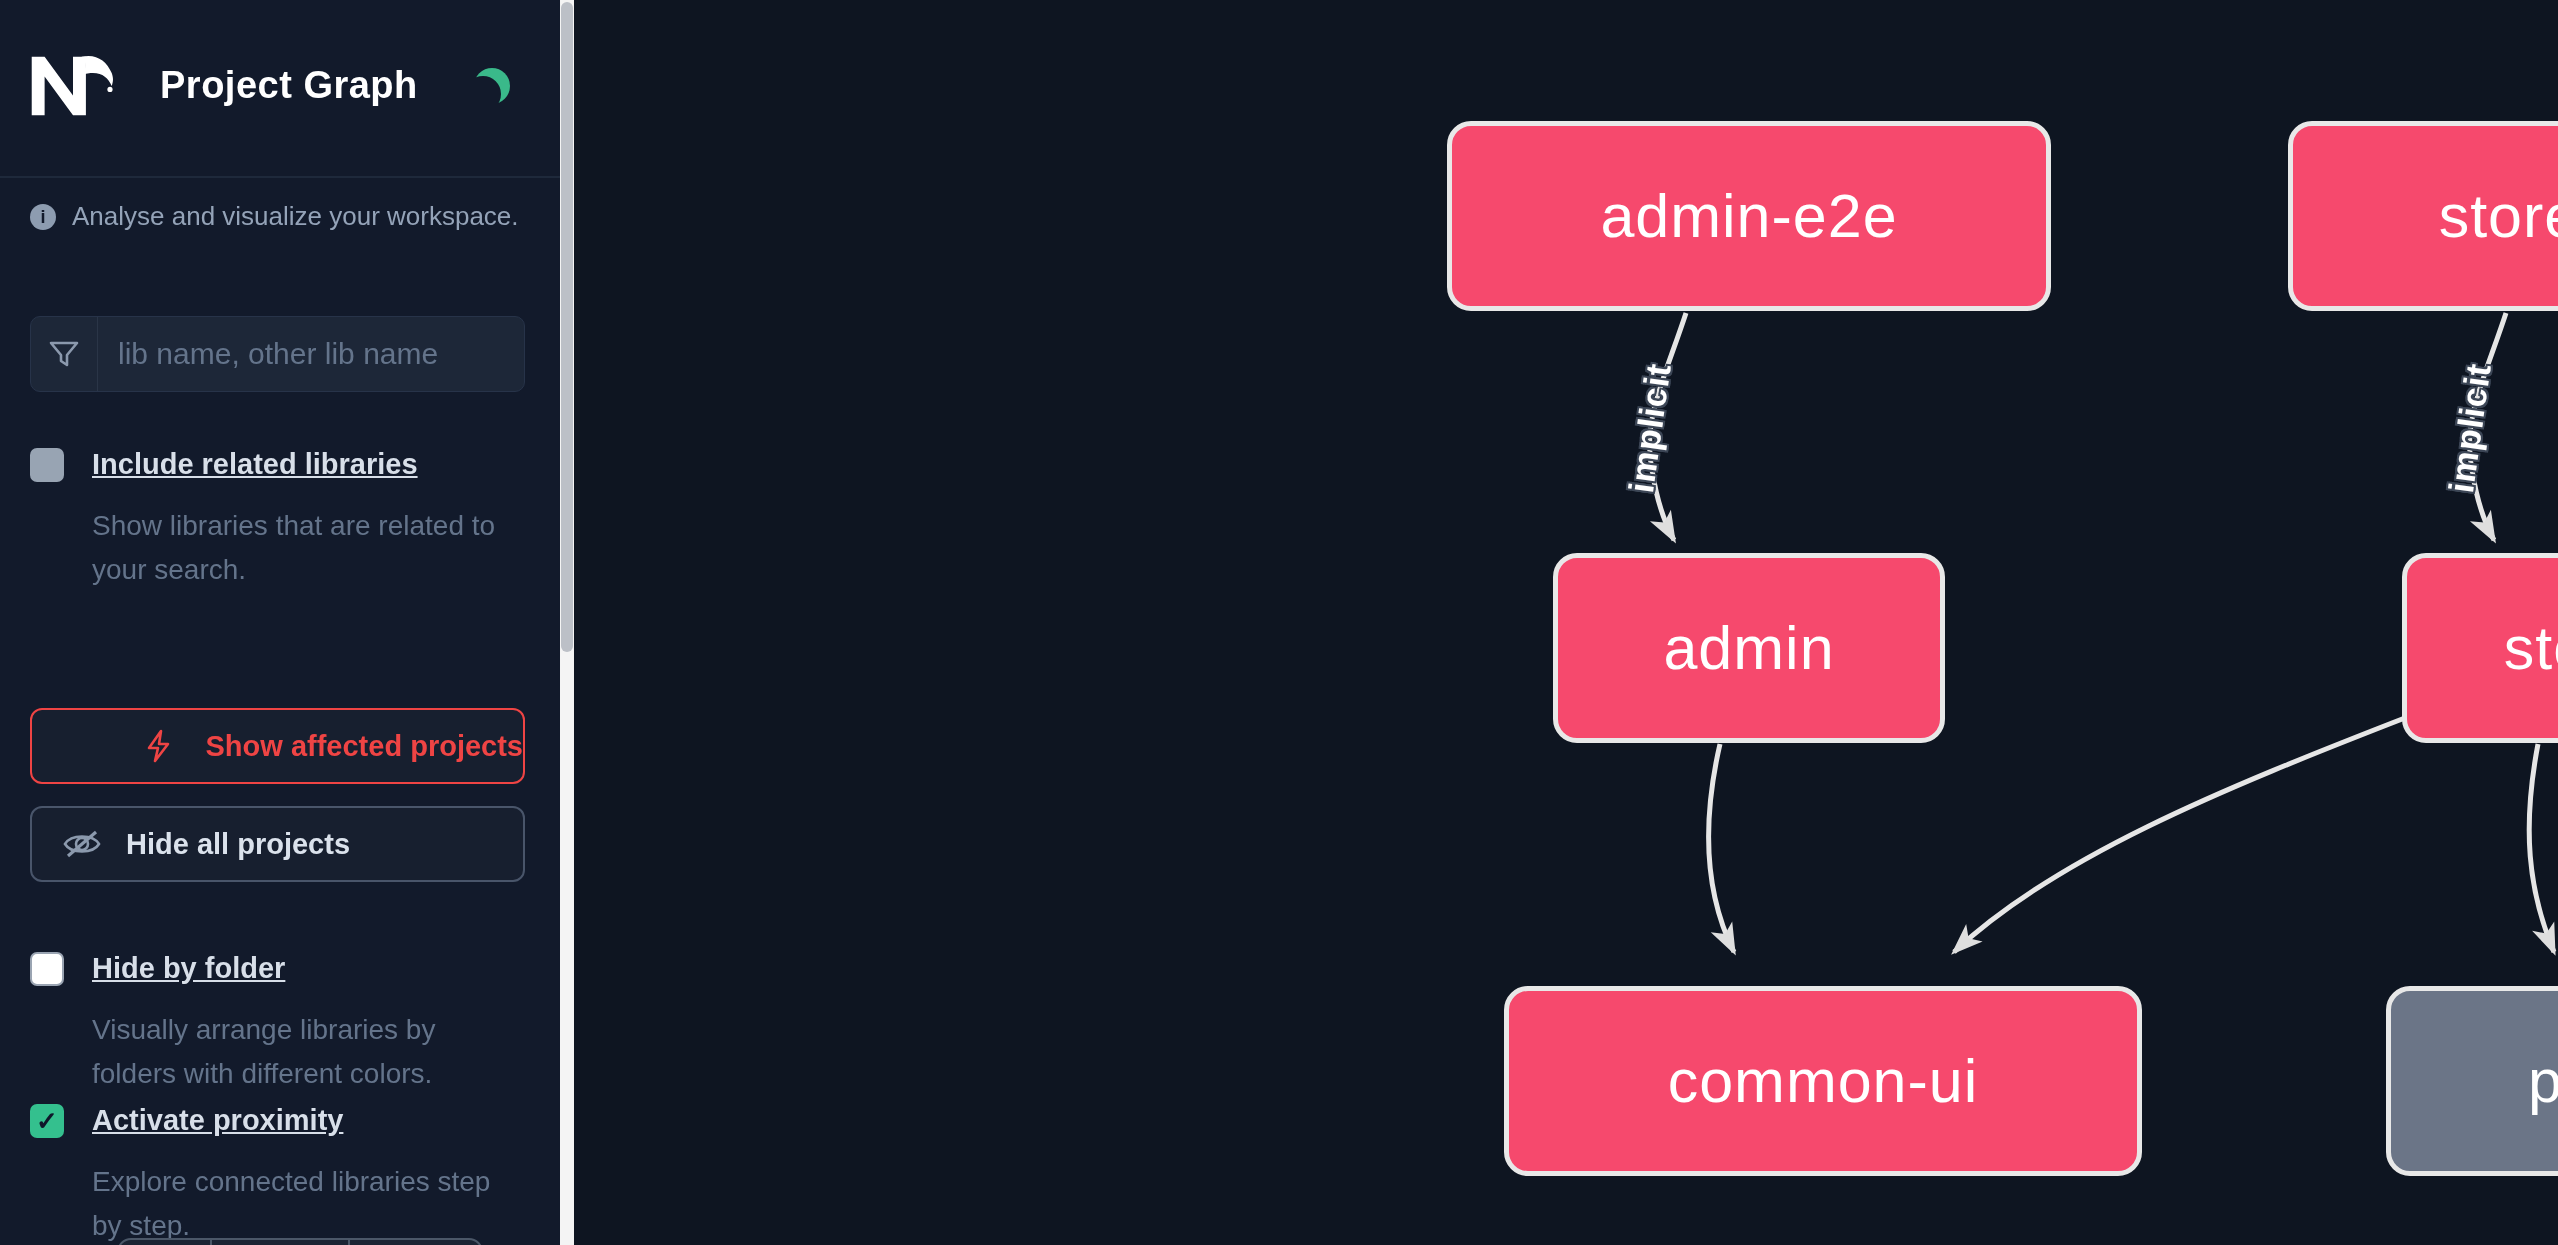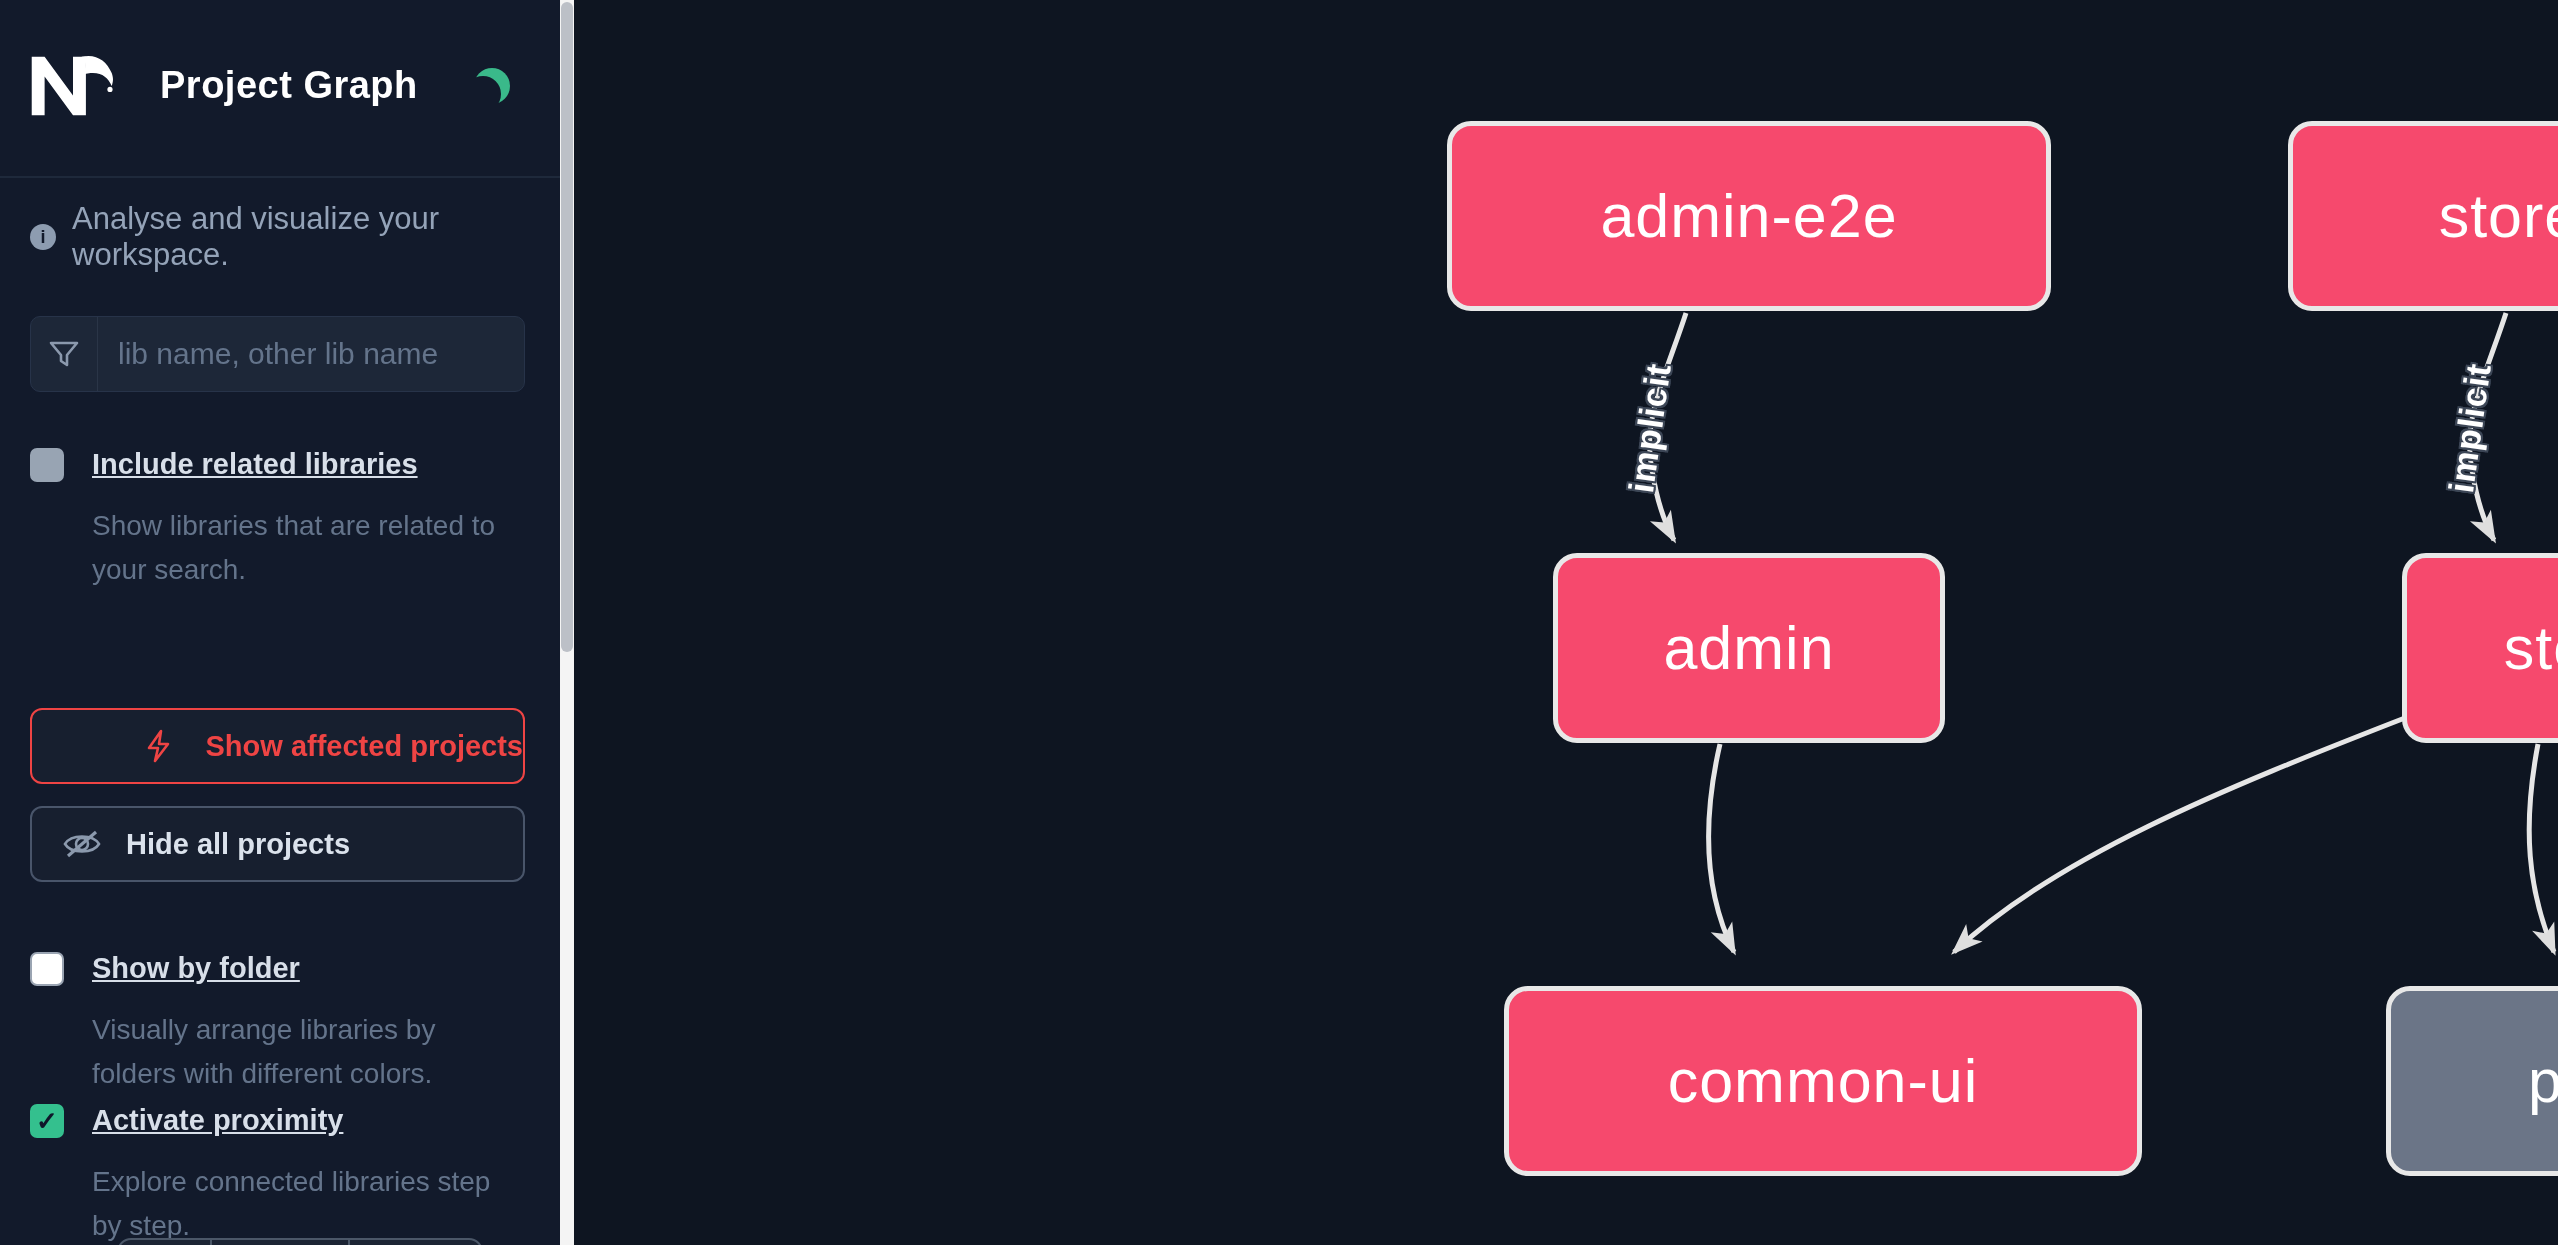--- a/index.html
+++ b/index.html
@@ -28,21 +28,21 @@
   }
   .header-divider {
     position:absolute; left:0; top:176px; width:560px; height:2px; background:#1e293b;
   }
   .info-row { position:absolute; left:30px; top:201px; width:500px; display:flex; align-items:center; }
   .info-icon {
     width:26px; height:26px; border-radius:50%; background:#8d9cb0;
     color:#121a2b; font-weight:700; font-size:18px; line-height:26px; text-align:center;
     flex:0 0 26px;
   }
-  .info-text { margin-left:16px; font-size:31px; color:#94a3b8; }
+  .info-text { margin-left:16px; font-size:26px; color:#94a3b8; }
 
   .search-box {
     position:absolute; left:30px; top:316px; width:495px; height:76px;
     background:#1d2738; border:1px solid #273349; border-radius:10px;
     display:flex; align-items:stretch; overflow:hidden;
   }
   .search-icon-cell {
     width:68px; display:flex; align-items:center; justify-content:center;
     border-right:1px solid #2a3547;
   }
@@ -233,21 +233,21 @@
         <path d="M3,17 C9,7 31,7 37,17 C31,27 9,27 3,17 Z"></path>
         <circle cx="20" cy="17" r="6"></circle>
         <path d="M6,29 L34,5" stroke-width="3.2"></path>
       </g>
     </svg>
     <span>Hide all projects</span>
   </div>
 
   <div class="toggle" style="top:952px;">
     <div class="checkbox cb-unchecked"></div>
-    <div class="toggle-label">Show by folder</div>
+    <div class="toggle-label">Hide by folder</div>
     <div class="toggle-desc">Visually arrange libraries by folders with different colors.</div>
   </div>
 
   <div class="toggle" style="top:1104px;">
     <div class="checkbox cb-checked">✓</div>
     <div class="toggle-label">Activate proximity</div>
     <div class="toggle-desc">Explore connected libraries step by step.</div>
   </div>
 
   <div class="stepper-sliver">

